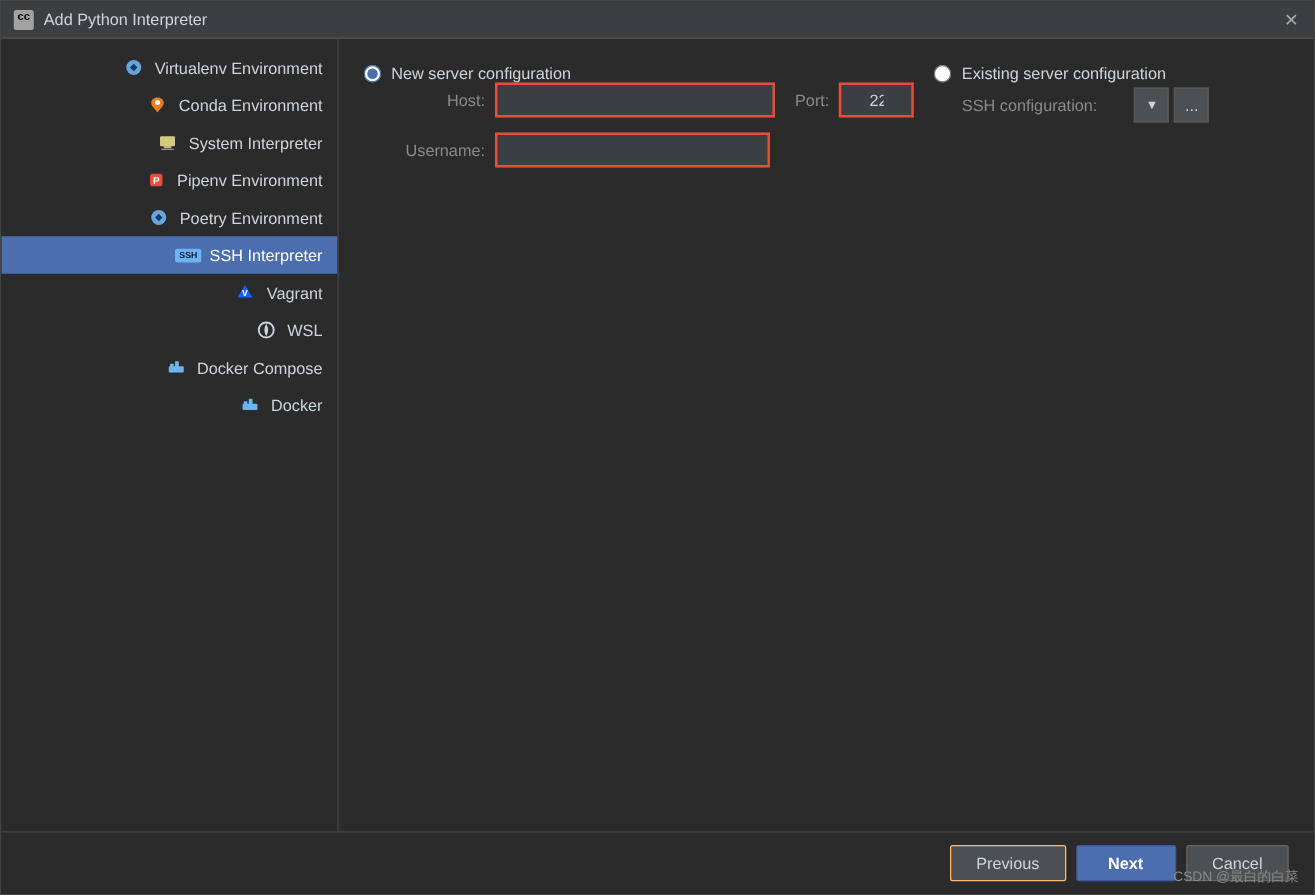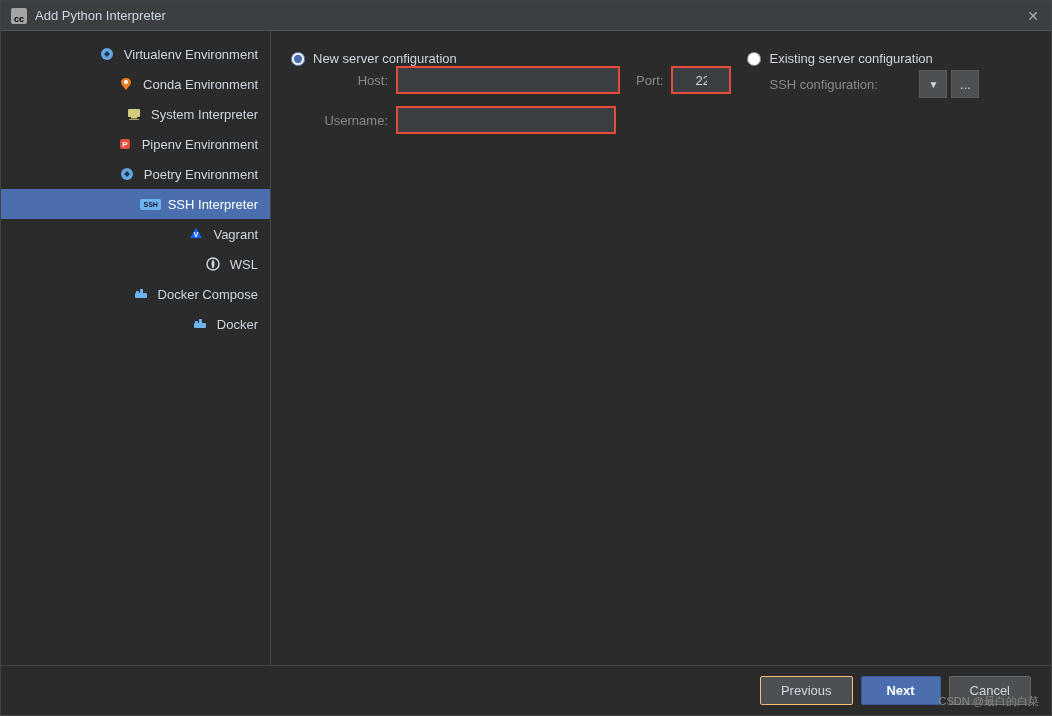--- a/index.html
+++ b/index.html
@@ -35,21 +35,21 @@
       display: flex;
       align-items: center;
       gap: 8px;
     }
     .title-icon {
       width: 16px;
       height: 16px;
       background: #a3a3a3;
       border-radius: 2px;
       display: flex;
-      align-items: flex-end;
+      align-items: flex-start;
       justify-content: center;
       font-size: 9px;
       font-weight: bold;
       color: #000;
     }
     .title-text {
       color: #cdd6e0;
       font-size: 13px;
     }
     .close-btn {
@@ -167,21 +167,21 @@
       text-align: left;
     }
     .username-input {
       width: 220px;
       border: 2px solid #e74c3c !important;
     }
     .existing-section {
       margin-left: 22px;
       display: flex;
       align-items: center;
-      gap: 20px;
+      gap: 8px;
       margin-top: 4px;
     }
     .existing-label {
       color: #8a8a8a;
       font-size: 13px;
       min-width: 130px;
     }
     .ssh-select-container {
       display: flex;
       align-items: center;

